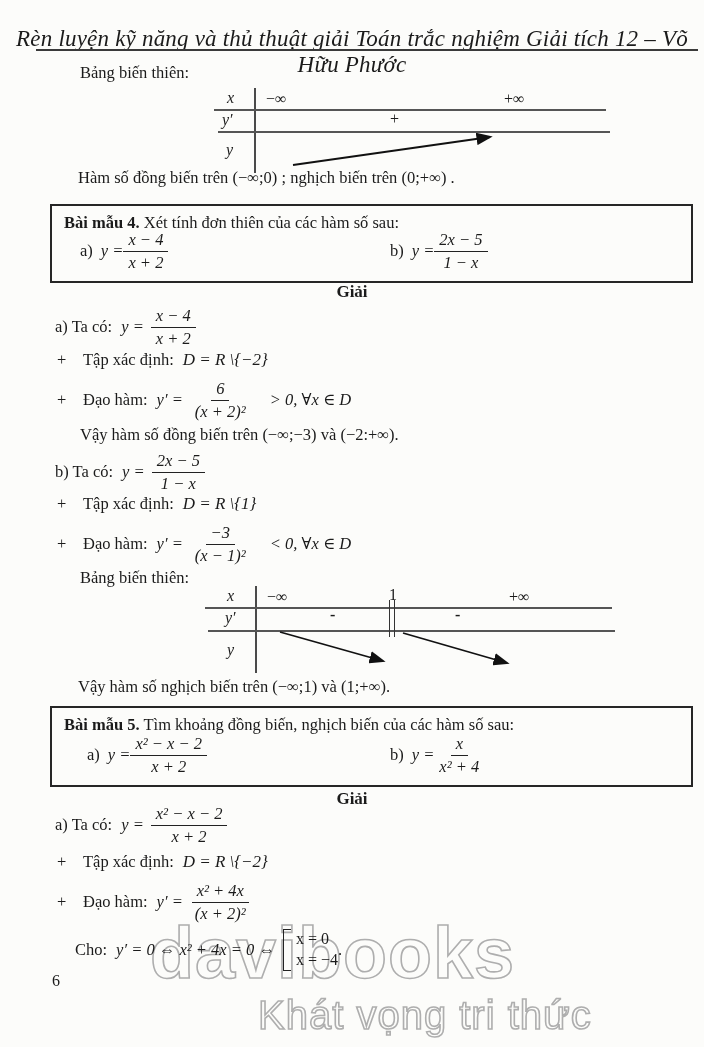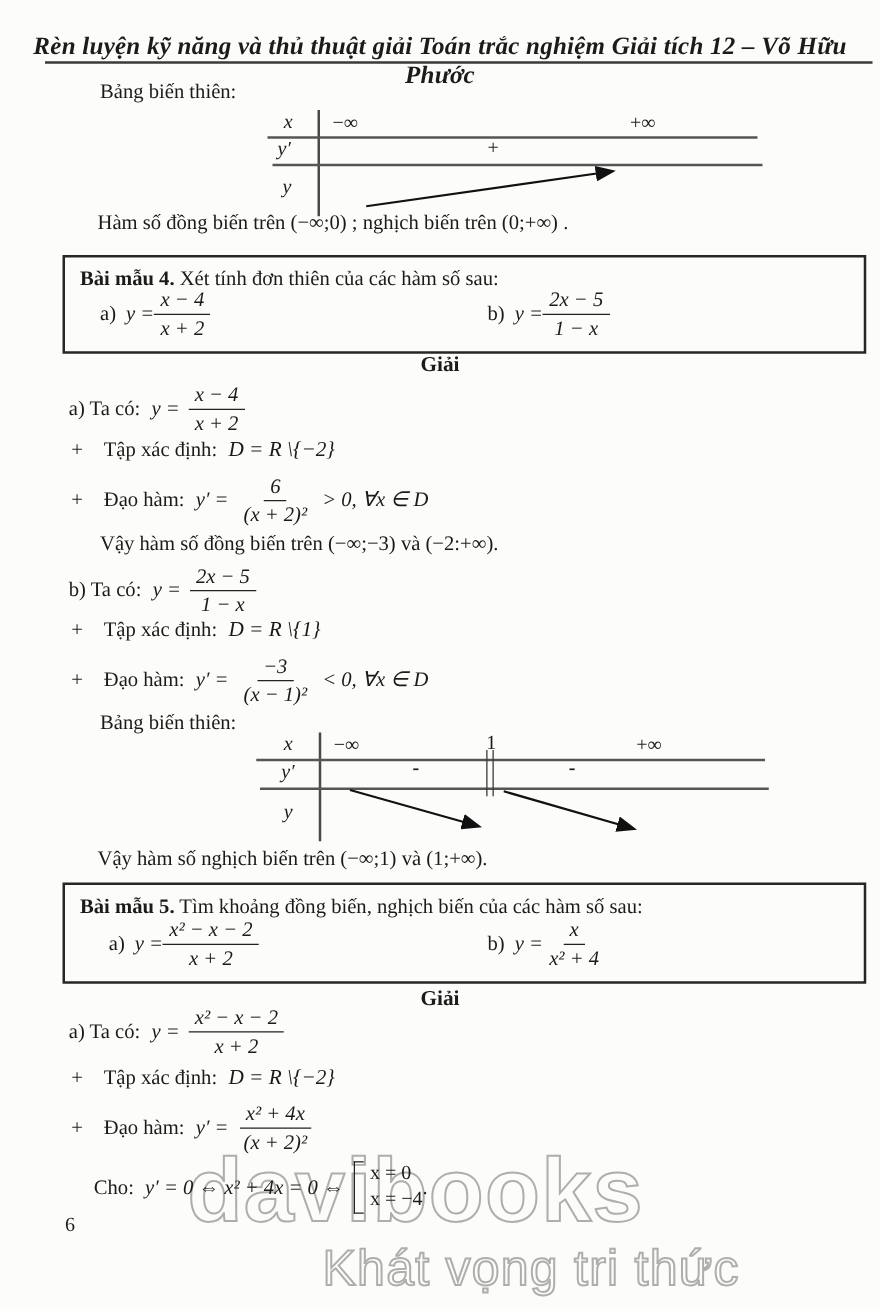--- a/index.html
+++ b/index.html
@@ -4,34 +4,34 @@
 <style>
   html,body{margin:0;padding:0;background:#ffffff;}
   .page{
     position:relative;width:704px;height:1047px;background:#fcfcfa;overflow:hidden;
     font-family:"Liberation Serif","DejaVu Serif",serif;color:#1b1b1b;
   }
   .abs{position:absolute;z-index:2;}
   
   .header-title{
     position:absolute;top:26px;left:0;width:100%;text-align:center;z-index:2;
-    font-size:20px;font-weight:bold;font-style:italic;letter-spacing:0.2px;
+    font-size:23px;font-weight:normal;font-style:italic;letter-spacing:0.2px;
   }
   .header-rule{position:absolute;top:49px;left:36px;width:662px;height:2px;background:#3a3a3a;z-index:2;}
   
   .txt{font-size:16.5px;}
   .bold{font-weight:bold;}
   .math{font-style:italic;font-size:16.5px;}
   .giai{position:absolute;left:0;width:100%;text-align:center;font-weight:bold;font-size:17px;z-index:2;}
   
   .line{display:flex;align-items:center;font-size:16.5px;z-index:2;}
   .line .bullet{width:26px;font-style:normal;}
   .line .lbl{margin-right:9px;}
   .line .lhs{margin-right:7px;}
-  .line .sfx{margin-left:7px;font-family:Liberation Serif, serif;}
+  .line .sfx{margin-left:19px;}
   
   .frac{display:inline-flex;flex-direction:column;align-items:center;vertical-align:middle;line-height:1.2;}
   .frac .num{padding:0 5px 1px;border-bottom:1.4px solid #222;}
   .frac .den{padding:1px 5px 0;}
   
   .box{position:absolute;left:50px;width:639px;border:2px solid #262626;background:transparent;z-index:2;}
   .box-title{position:absolute;left:12px;top:7px;font-size:16.5px;}
   .box-formula{position:absolute;display:flex;align-items:center;}
   .box-formula .plab{margin-right:8px;font-style:normal;font-size:16.5px;}
   

